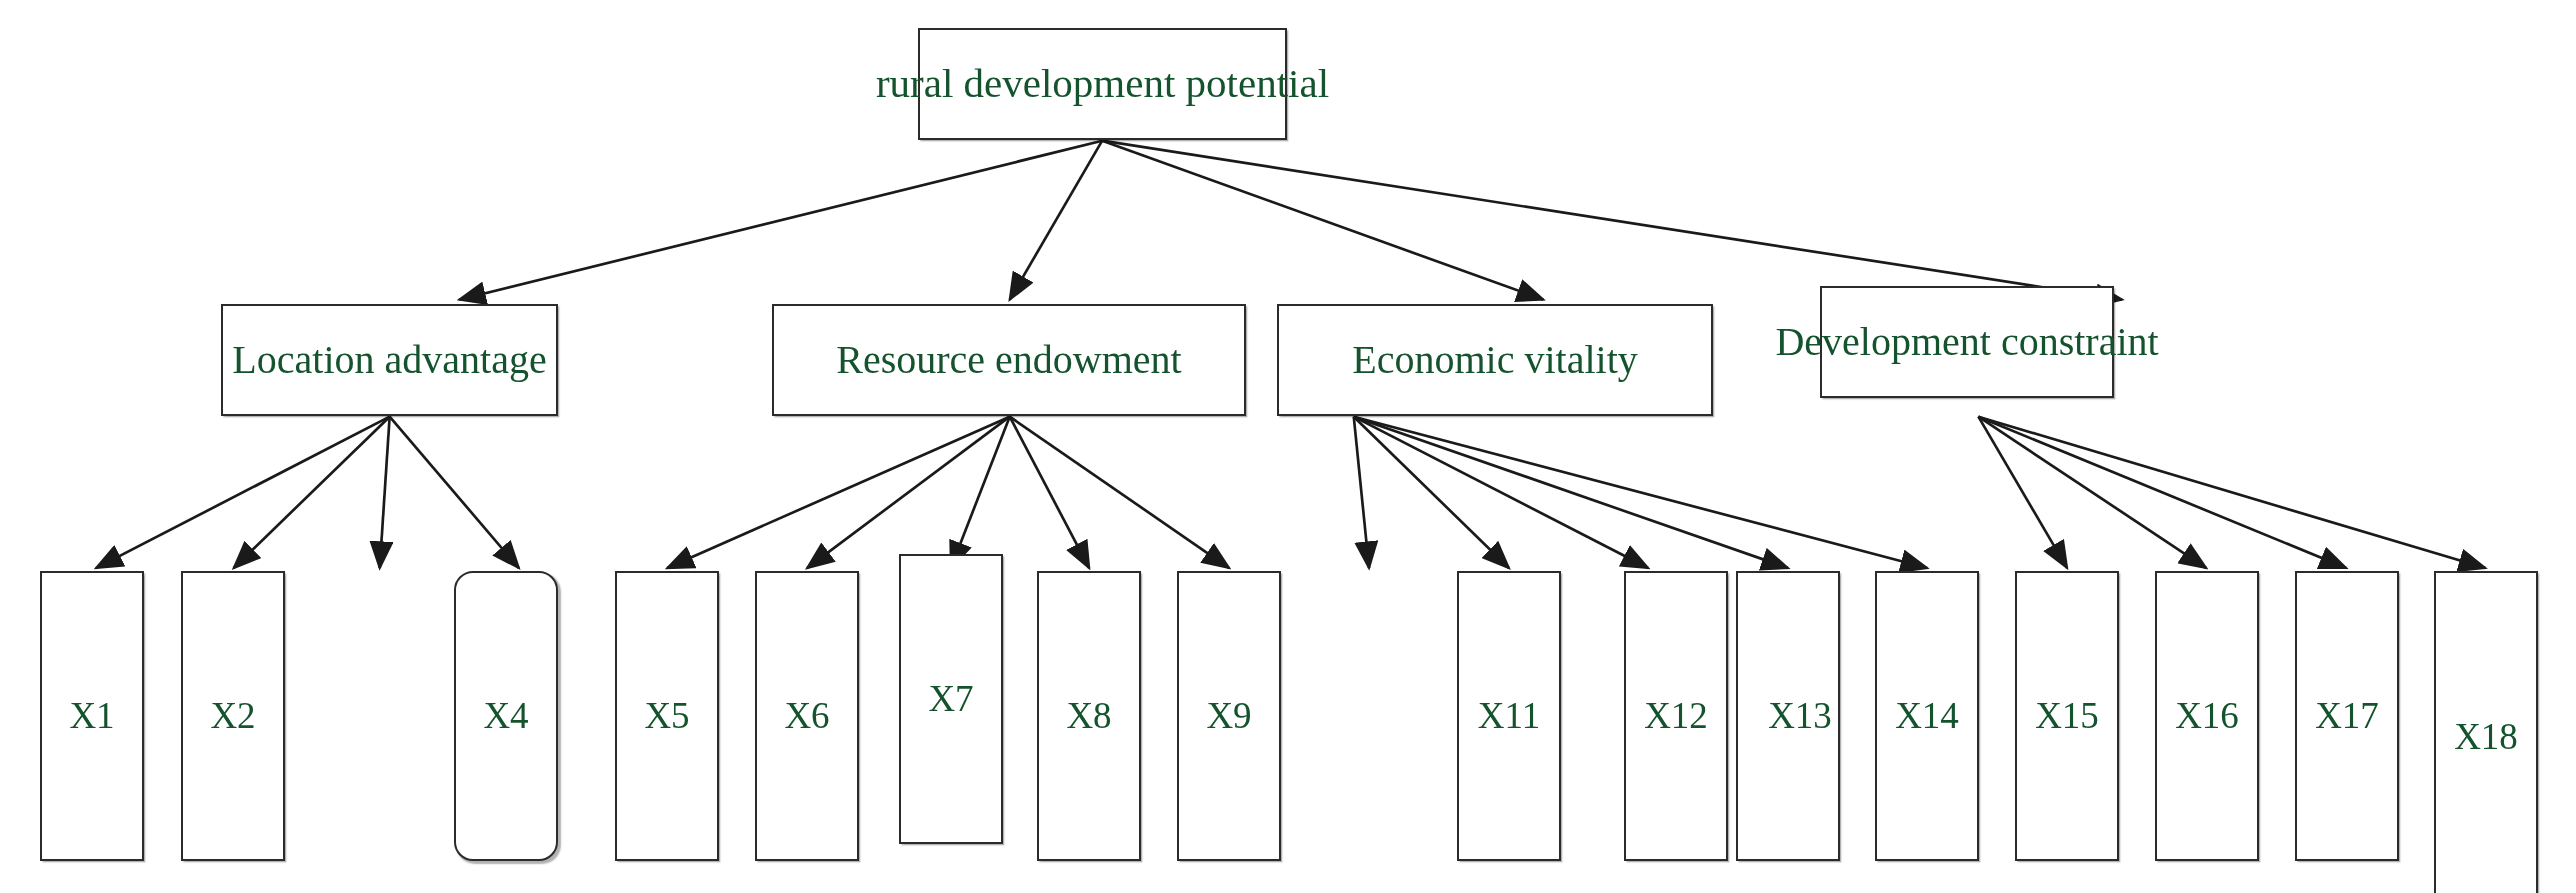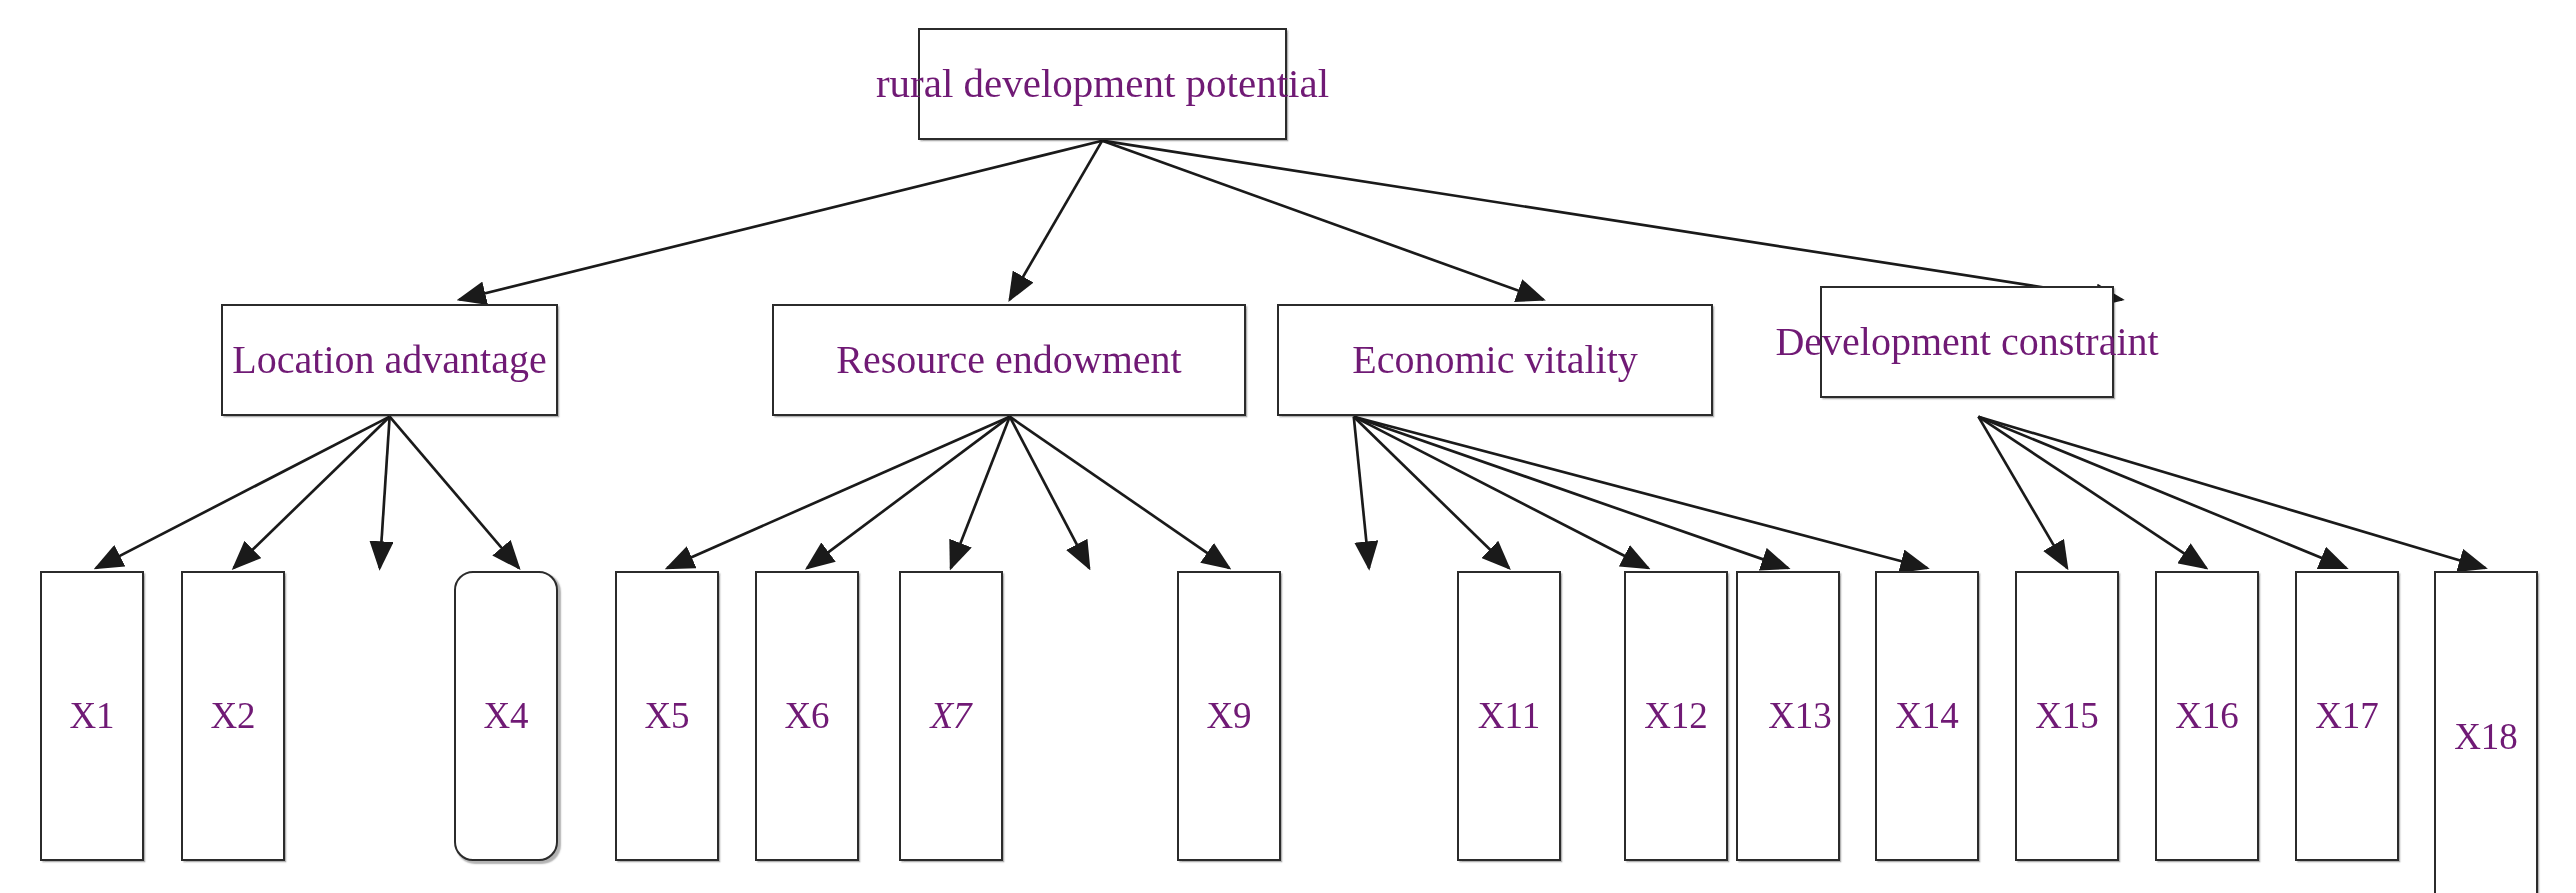--- a/index.html
+++ b/index.html
@@ -28,21 +28,21 @@
     box-sizing: border-box;
     background: #ffffff;
     border: 2.3px solid #2b2b2b;
     display: flex;
     align-items: center;
     justify-content: center;
     box-shadow: 2.3px 2.3px 1.5px rgba(0,0,0,0.30);
     z-index: 2;
   }
   .node-label {
-    color: #701a75;
+    color: #14532d;
     line-height: 1.1;
     white-space: nowrap;
     text-align: center;
   }
   .root-node .node-label { font-size: 41px; }
   .cat-node  .node-label { font-size: 40px; }
   .leaf-node .node-label { font-size: 37px; }
 </style>
 </head>
 <body>
@@ -122,22 +122,25 @@
     </div>
   <div class="node leaf-node" style="left:454px; top:571px; width:104px; height:290px;border-radius:19px;">
       <span class="node-label">X4</span>
     </div>
   <div class="node leaf-node" style="left:615px; top:571px; width:104px; height:290px;">
       <span class="node-label">X5</span>
     </div>
   <div class="node leaf-node" style="left:755px; top:571px; width:104px; height:290px;">
       <span class="node-label">X6</span>
     </div>
-  <div class="node leaf-node" style="left:899px; top:571px; width:104px; height:290px;font-style:italic;">
+  <div class="node leaf-node" style="left:899px; top:554px; width:104px; height:290px;">
       <span class="node-label">X7</span>
+    </div>
+  <div class="node leaf-node" style="left:1037px; top:571px; width:104px; height:290px;">
+      <span class="node-label">X8</span>
     </div>
   <div class="node leaf-node" style="left:1177px; top:571px; width:104px; height:290px;">
       <span class="node-label">X9</span>
     </div>
   <div class="node leaf-node" style="left:1457px; top:571px; width:104px; height:290px;">
       <span class="node-label">X11</span>
     </div>
   <div class="node leaf-node" style="left:1596px; top:571px; width:104px; height:290px;margin-left:28px;">
       <span class="node-label">X12</span>
     </div>

